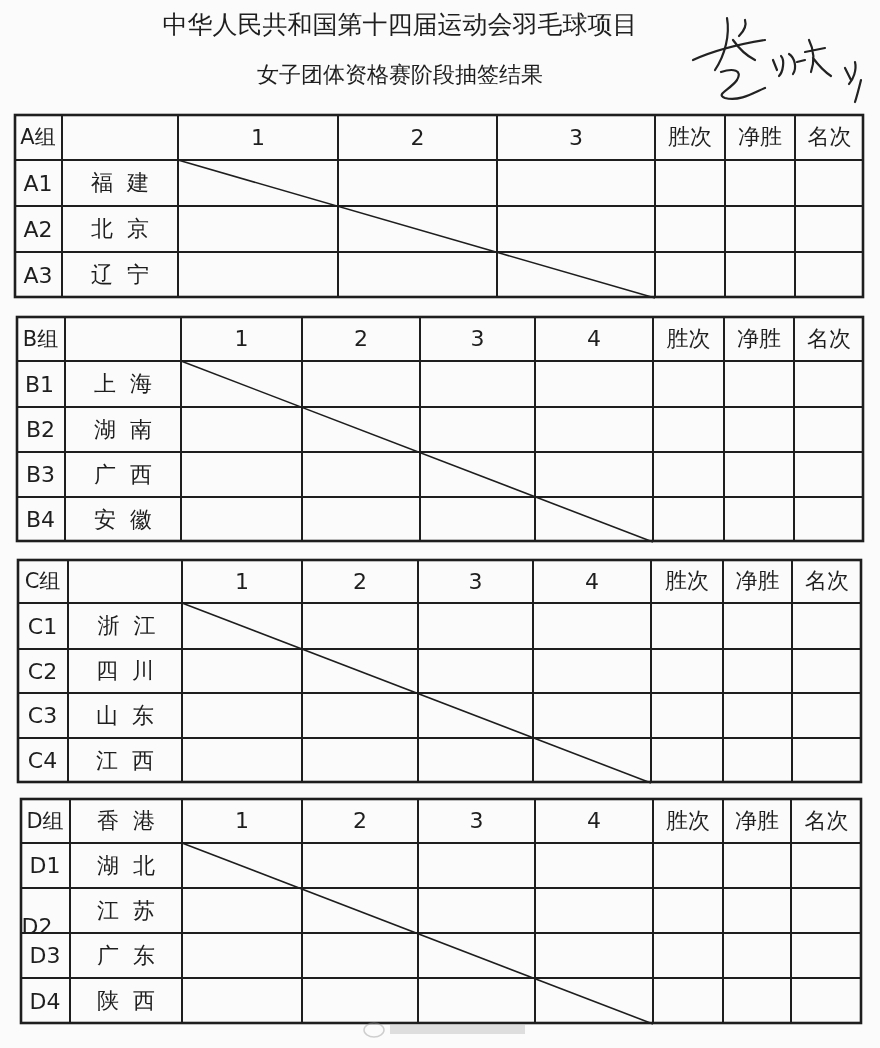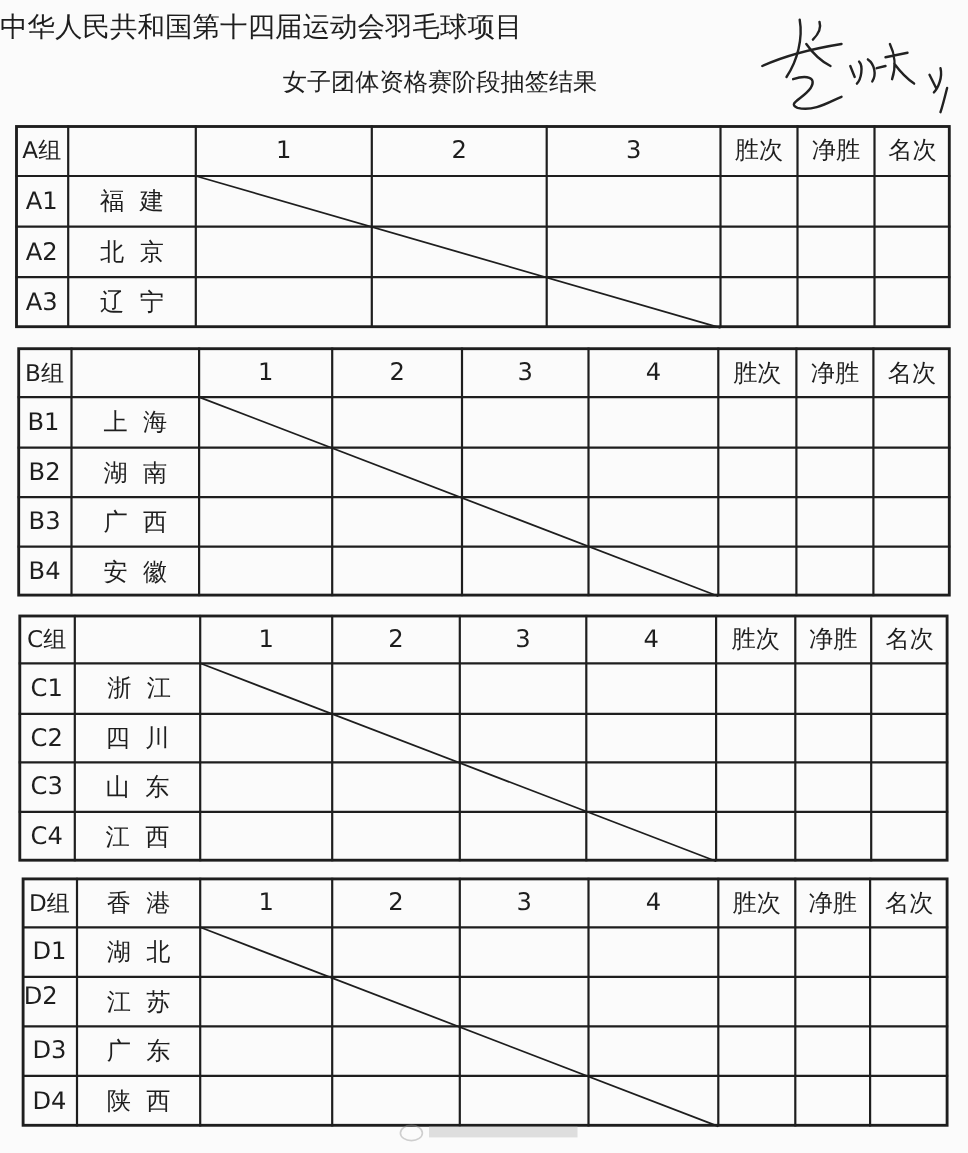--- a/index.html
+++ b/index.html
@@ -1,17 +1,17 @@
 <!DOCTYPE html>
 <html><head>
 <meta charset="utf-8">
 <style>
   html,body{margin:0;padding:0;}
   body{width:880px;height:1048px;background:#fbfbfb;position:relative;overflow:hidden;font-family:"DejaVu Sans","Liberation Sans",sans-serif;color:#1e1e1e;}
-  .title1{position:absolute;left:0;width:880px;top:8px;text-align:left;font-size:25px;letter-spacing:0px;padding-right:80px;box-sizing:border-box;}
+  .title1{position:absolute;left:0;width:880px;top:8px;text-align:center;font-size:25px;letter-spacing:0px;padding-right:80px;box-sizing:border-box;}
   .title2{position:absolute;left:0;width:880px;top:60px;text-align:center;font-size:22px;padding-right:80px;box-sizing:border-box;}
   .sig{position:absolute;left:685px;top:10px;width:190px;height:95px;}
   .grp{position:absolute;}
   .grp svg.lines{position:absolute;left:0;top:0;overflow:visible;}
   .cell{position:absolute;display:flex;align-items:center;justify-content:center;font-size:22px;box-sizing:border-box;white-space:nowrap;}
   .cell.gid{font-size:21px;}
   .cell.hdr{font-size:22px;}
   .cell.team{letter-spacing:14px;padding-left:14px;}
   .wm{position:absolute;left:362px;top:1016px;width:170px;height:24px;opacity:.45;}
 </style>
@@ -164,21 +164,21 @@
   <div class="cell team" style="left:50px;top:0;width:112px;height:45px;">香港</div>
   <div class="cell hdr" style="left:162px;top:0;width:120px;height:45px;">1</div>
   <div class="cell hdr" style="left:282px;top:0;width:116px;height:45px;">2</div>
   <div class="cell hdr" style="left:398px;top:0;width:117px;height:45px;">3</div>
   <div class="cell hdr" style="left:515px;top:0;width:118px;height:45px;">4</div>
   <div class="cell hdr" style="left:633px;top:0;width:70px;height:45px;">胜次</div>
   <div class="cell hdr" style="left:703px;top:0;width:68px;height:45px;">净胜</div>
   <div class="cell hdr" style="left:771px;top:0;width:71px;height:45px;">名次</div>
   <div class="cell" style="left:0;top:45px;width:50px;height:45px;">D1</div>
   <div class="cell team" style="left:50px;top:45px;width:112px;height:45px;">湖北</div>
-  <div class="cell" style="left:0;top:86px;width:34px;height:45px;">D2</div>
+  <div class="cell" style="left:0;top:106px;width:34px;height:45px;">D2</div>
   <div class="cell team" style="left:50px;top:90px;width:112px;height:45px;">江苏</div>
   <div class="cell" style="left:0;top:135px;width:50px;height:45px;">D3</div>
   <div class="cell team" style="left:50px;top:135px;width:112px;height:45px;">广东</div>
   <div class="cell" style="left:0;top:180px;width:50px;height:46px;">D4</div>
   <div class="cell team" style="left:50px;top:180px;width:112px;height:46px;">陕西</div>
 </div>
 
 <svg class="wm" viewBox="0 0 170 24">
   <ellipse cx="12" cy="14" rx="10" ry="7" fill="none" stroke="#999" stroke-width="1.5"></ellipse>
   <rect x="28" y="8" width="135" height="10" fill="#bbb"></rect>

